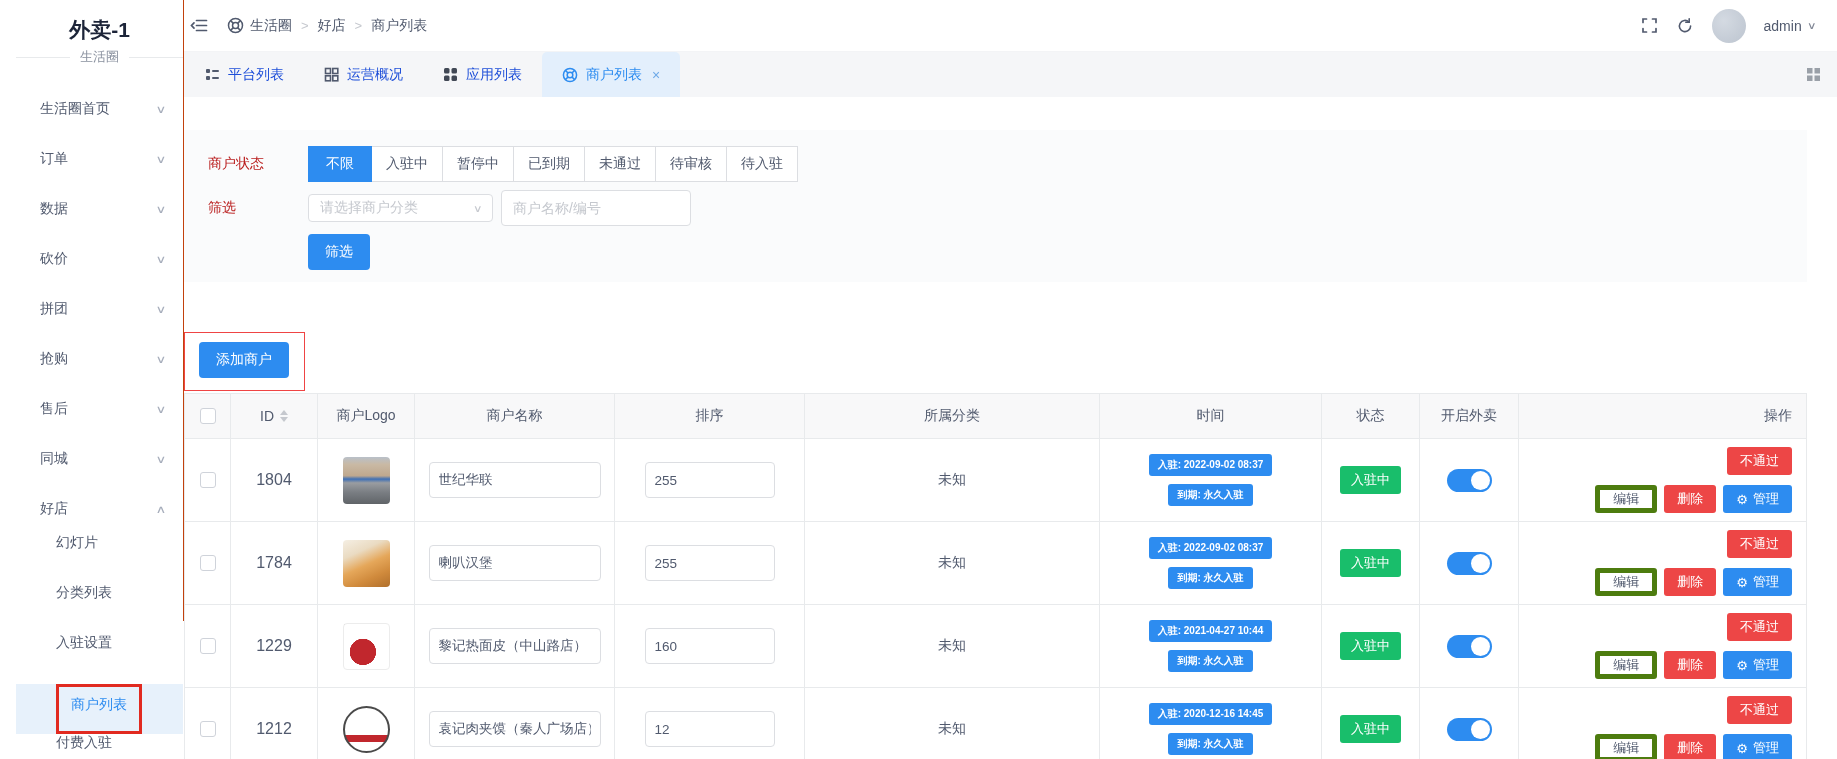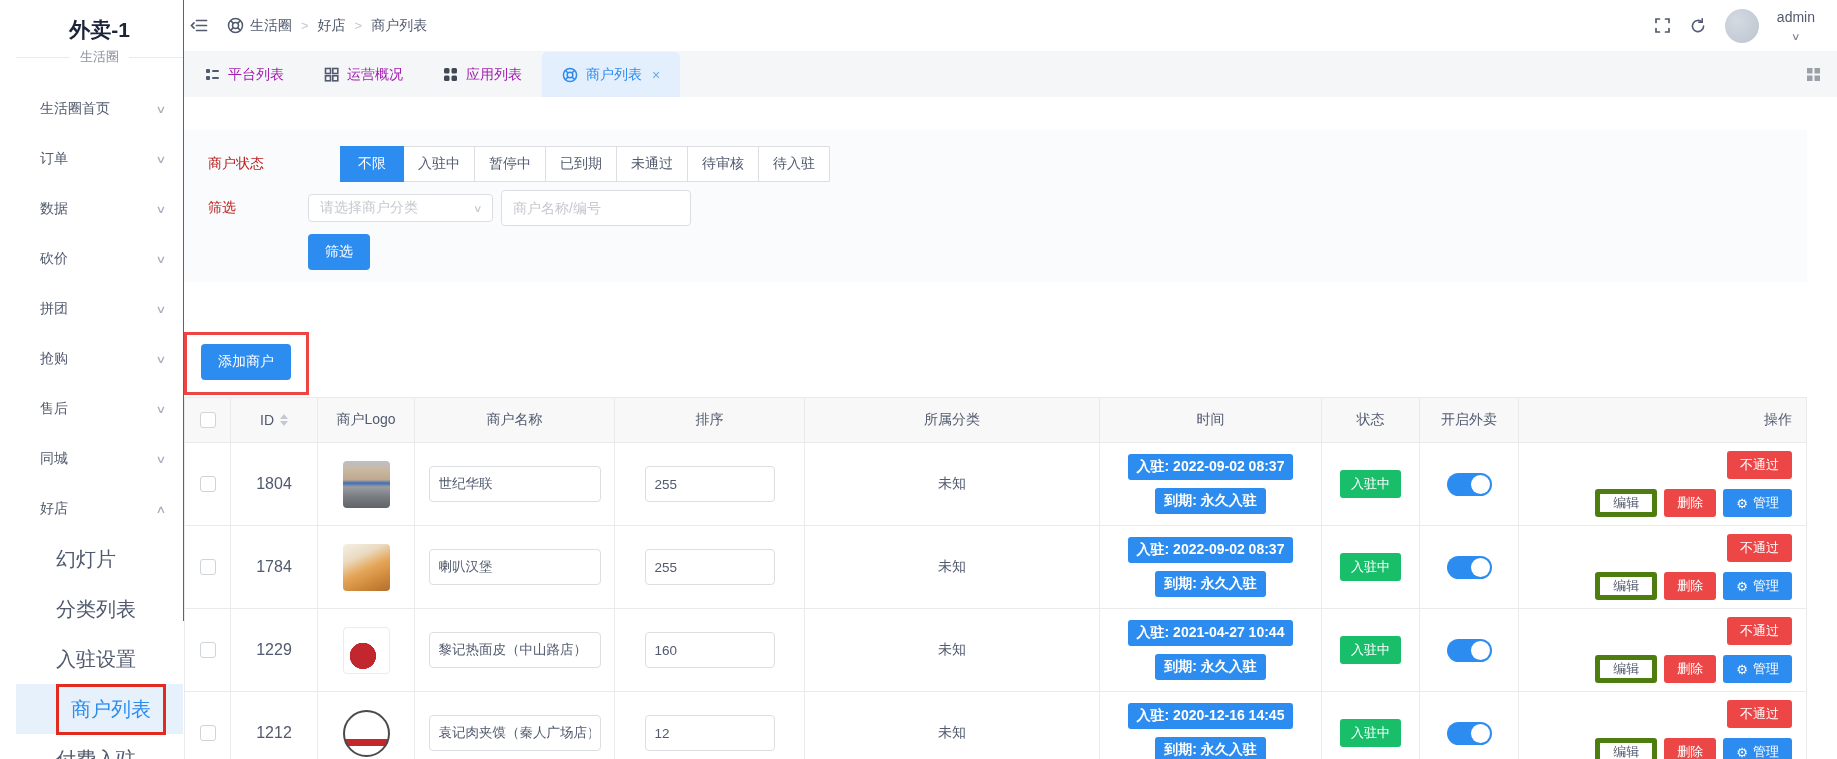--- a/index.html
+++ b/index.html
@@ -11,75 +11,75 @@
   .sidebar { position:absolute; left:16px; top:0; width:168px; height:621px; background:#fff;
     border-right:1px solid #c2410c; z-index:6; }
   .logo-area { height:44px; display:flex; align-items:flex-end; justify-content:center; }
   .logo-title { font-size:21px; font-weight:600; color:#1c2438; }
   .logo-sub { display:flex; align-items:center; height:26px; color:#8a919f; font-size:13px; }
   .logo-sub .line { flex:1; height:1px; background:#e8eaec; }
   .logo-sub .sub-text { padding:0 10px; }
   .menu { padding-top:14px; }
   .side-item { height:50px; display:flex; align-items:center; justify-content:space-between;
     padding:0 18px 0 24px; font-size:14px; color:#515a6e; cursor:pointer; }
-  .side-sub { height:50px; display:flex; align-items:center; padding-left:40px; font-size:20px;
+  .side-sub { height:50px; display:flex; padding-left:40px; font-size:14px;
     color:#515a6e; cursor:pointer; }
   .side-sub.active { background:#e7f1fb; color:#2d8cf0; }
   .chev { font-size:11px; color:#a7aebc; transform:scaleX(1.35); }
   .anno-wrap { border:3px solid #e12a20; padding:9px 12px; }
 
   
   .topbar { position:absolute; left:168px; top:0; right:0; height:52px; background:#fff;
     border-bottom:1px solid #f3f4f6; display:flex; align-items:center; padding:0 22px; }
   .icon-btn { display:flex; align-items:center; justify-content:center; cursor:pointer; }
   .breadcrumb { display:flex; align-items:center; gap:9px; margin-left:18px; font-size:14px; }
   .crumb { display:flex; align-items:center; gap:6px; color:#515a6e; cursor:pointer; }
   .crumb-sep { color:#c5c8ce; font-size:13px; }
   .topbar-right { margin-left:auto; display:flex; align-items:center; gap:18px; }
   .avatar { width:34px; height:34px; border-radius:50%;
     background:radial-gradient(circle at 35% 35%, #d4dae2, #bcc4cf); }
-  .user-wrap { display:flex; align-items:center; gap:6px; cursor:pointer;flex-direction:column; }
+  .user-wrap { display:flex; align-items:center; gap:6px; cursor:pointer; }
   .user-name { font-size:14px; color:#515a6e; }
   .user-caret { font-size:10px; color:#808695; transform:scaleX(1.3); }
 
   
   .tabsbar { position:absolute; left:168px; top:52px; right:0; height:45px; background:#f5f6f8;
     display:flex; align-items:stretch; padding-left:17px; }
   .tab { display:flex; align-items:center; gap:8px; padding:0 20px; font-size:14px;
-    color:#a21caf; cursor:pointer; }
+    color:#1d4ed8; cursor:pointer; }
   .tab.active { background:#e3effc; color:#2d8cf0; border-radius:5px 5px 0 0; }
   .tab-close { font-size:14px; color:#6ea9e8; margin-left:2px; cursor:pointer; }
   .layout-grid { margin-left:auto; align-self:center; margin-right:16px; cursor:pointer; }
 
   
   .content { position:absolute; left:168px; top:97px; right:0; bottom:0; background:#fff;
     overflow:hidden; }
 
   .filter-box { margin:33px 30px 0 16px; background:#fafbfc; padding:16px 0 12px 24px; }
   .f-row { display:flex; align-items:center; margin-bottom:8px; }
   .f-label { width:100px; font-size:14px; color:#b91c1c; }
-  .seg { display:flex;margin-left:32px; }
+  .seg { display:flex; }
   .seg-btn { min-width:71px; height:36px; padding:0 14px; display:flex; align-items:center;
     justify-content:center; background:#fff; border:1px solid #dcdee2; margin-left:-1px;
     font-size:14px; color:#515a6e; cursor:pointer; }
   .seg-btn:first-child { margin-left:0; min-width:64px; }
   .seg-btn.active { background:#2d8cf0; border-color:#2d8cf0; color:#fff; position:relative; z-index:1; }
   .select { width:185px; height:28px; background:#fff; border:1px solid #dcdee2; border-radius:4px;
     display:flex; align-items:center; justify-content:space-between; padding:0 11px;
     font-size:14px; color:#c5c8ce; cursor:pointer; }
   .select .sel-caret { font-size:10px; color:#c5c8ce; transform:scaleX(1.3); }
   .text-input { width:190px; height:36px; border:1px solid #dcdee2; border-radius:4px;
     padding:0 11px; font-size:14px; color:#515a6e; margin-left:8px; outline:none; }
   .text-input::placeholder { color:#c5c8ce; }
   .btn-primary { height:36px; padding:0 17px; background:#2d8cf0; border:none; border-radius:4px;
     color:#fff; font-size:14px; cursor:pointer; font-family:inherit; }
   .filter-submit-row { margin-left:100px; margin-top:6px; }
 
   .add-area { margin:50px 0 0 16px; }
-  .anno-box { display:inline-block; border:3px solid #ef4444; padding:9px 15px 12px 14px; }
+  .anno-box { display:inline-block; border:1px solid #ef4444; padding:9px 15px 12px 14px; }
 
   
   .table { margin:2px 30px 0 16px; border:1px solid #e8eaec; border-bottom:none; }
   .thead { display:flex; height:45px; background:#f8f8f9; border-bottom:1px solid #e8eaec;
     font-size:14px; color:#515a6e; }
   .trow { display:flex; height:83px; background:#fff; border-bottom:1px solid #e8eaec; }
   .c { display:flex; align-items:center; justify-content:center; border-right:1px solid #e8eaec; }
   .c:last-child { border-right:none; }
   .col-check { width:46px; } .col-id { width:87px; } .col-logo { width:97px; }
   .col-name { width:200px; } .col-sort { width:190px; } .col-cat { width:295px; }
@@ -100,21 +100,21 @@
     #d08a3c 75%,#b06f2c 100%); }
   .logo-seal { background:radial-gradient(circle at 42% 62%, #c1272d 0 34%, #ffffff 35%),
     linear-gradient(135deg,#3a3a3a 0 8%, #ffffff 8%); border:1px solid #ececec; }
   .logo-roundbadge { border-radius:50%; border:2px solid #4a4a4a;
     background:linear-gradient(180deg,#ffffff 0 62%, #c1272d 62% 78%, #ffffff 78% 100%); }
   .cell-input { height:36px; border:1px solid #dcdee2; border-radius:4px; padding:0 9px;
     font-size:13.5px; color:#515a6e; outline:none; font-family:inherit; }
   .name-input { width:172px; } .sort-input { width:130px; }
   .cat-text { font-size:14px; color:#515a6e; }
   .time-col { flex-direction:column; gap:8px; }
-  .badge-time { background:#2d8cf0; color:#fff; font-size:14px; font-weight:600;
+  .badge-time { background:#2d8cf0; color:#fff; font-size:10px; font-weight:600;
     padding:4px 9px; border-radius:3px; white-space:nowrap; cursor:default; }
   .badge-status { background:#19be6b; color:#fff; font-size:13px; padding:5px 11px;
     border-radius:3px; cursor:default; }
   .toggle { width:45px; height:23px; border-radius:12px; background:#2d8cf0; position:relative;
     cursor:pointer; display:inline-block; }
   .toggle::after { content:""; position:absolute; top:2px; right:2px; width:19px; height:19px;
     border-radius:50%; background:#fff; }
   .col-actions.acts { flex-direction:column; align-items:flex-end; justify-content:center;
     gap:10px; padding-right:14px; }
   .act-row { display:flex; gap:7px; }

